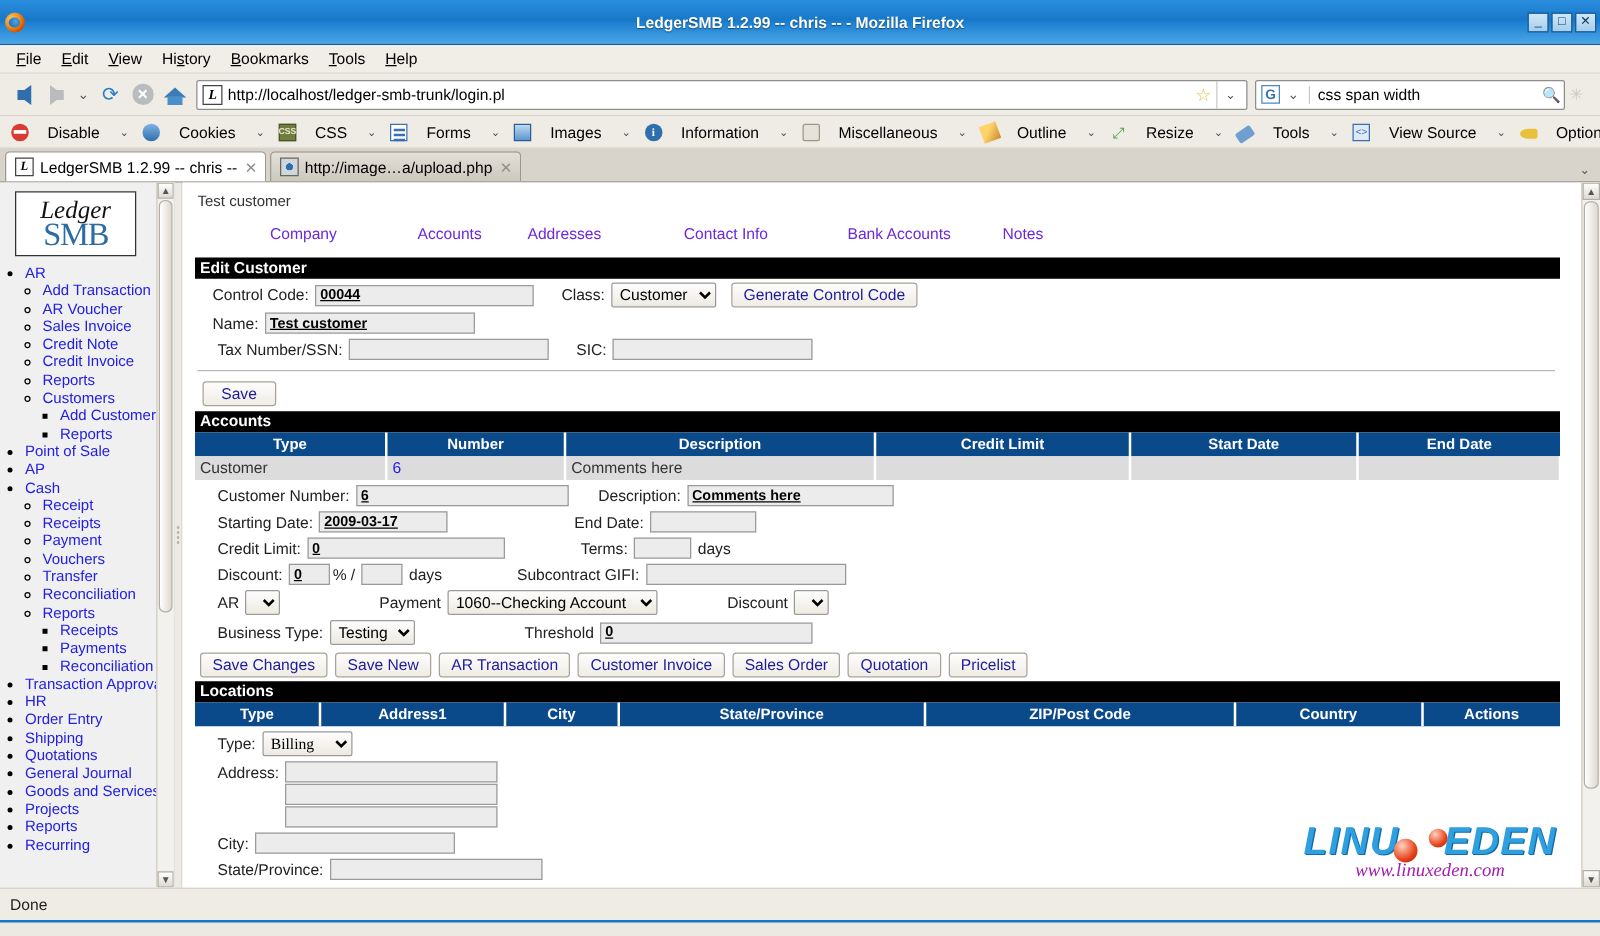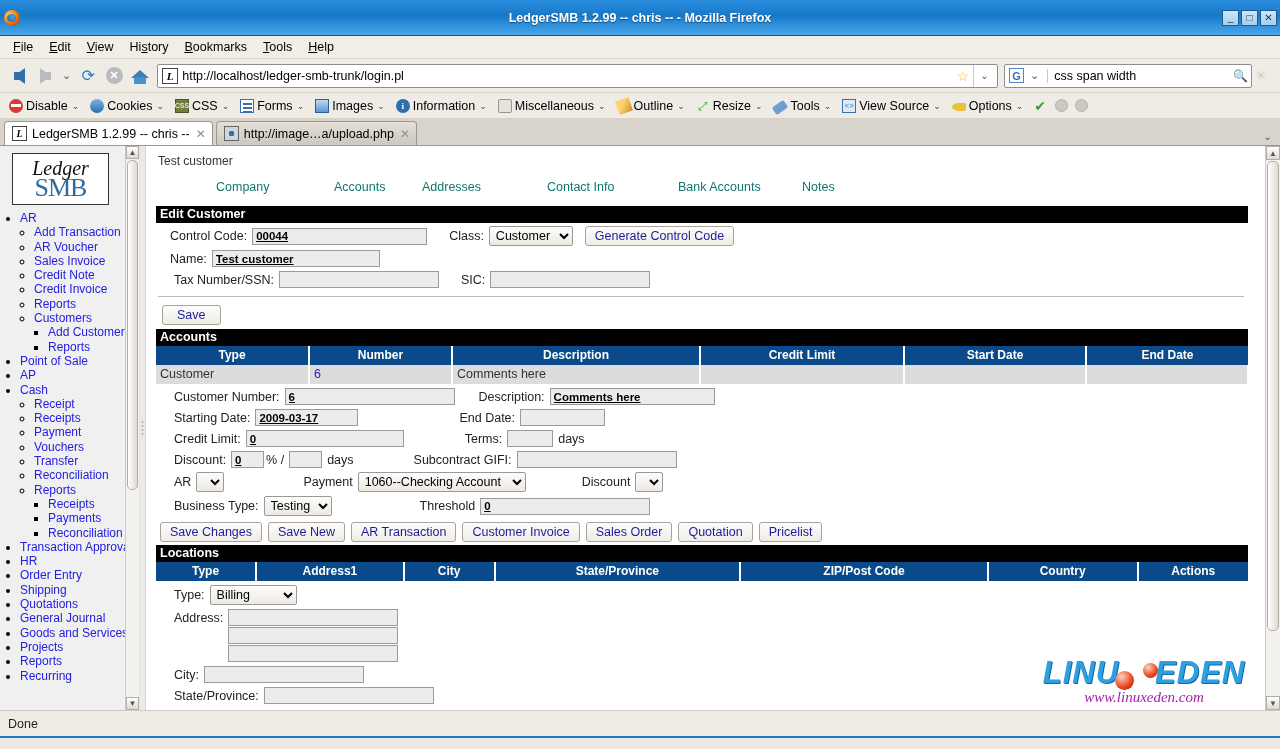--- a/index.html
+++ b/index.html
@@ -113,21 +113,21 @@
   .mag {
     width:20px; display:flex;align-items:center;justify-content:center;color:#3a6fb5;font-size:12px;
   }
   .throbber { width:18px; height:18px; margin-right:4px; color:#cfcac1; font-size:13px;
               display:flex;align-items:center;justify-content:center;}
   
   .devbar {
     height: 26px; background: #efece6; display:flex; align-items:center;
     padding: 0 4px; border-bottom:1px solid #d6d1c6; gap:1px;
   }
-  .dev-item { display:flex; align-items:center; padding:1px 5px; font-size:12.5px; color:#000; white-space:nowrap;}
+  .dev-item { display:flex; align-items:center; padding:1px 5px; font-size:12.5px; color:#000; white-space:nowrap;gap:12px;}
   .dev-item .dv { color:#444; font-size:9px; margin-left:4px;}
   .di { width:14px;height:14px;margin-right:3px;flex:0 0 auto; display:inline-block;}
   .di-disable{ border-radius:50%; background:#d83a34; position:relative;}
   .di-disable:after{content:"";position:absolute;left:2px;top:5.5px;width:10px;height:3px;background:#fff;}
   .di-cookie{ border-radius:50%; background:linear-gradient(#7fb2e5,#2f6fad); position:relative;}
   .di-css{ background:#6f7d3f; border:1px solid #4c5529; color:#e8e6c8; font-size:7px;
            display:flex;align-items:center;justify-content:center; font-weight:bold;}
   .di-forms{ background:#fff; border:1px solid #3a6fb5; position:relative;}
   .di-forms:after{content:"";position:absolute;left:2px;top:3px;width:9px;height:2px;background:#3a6fb5;
                   box-shadow:0 4px 0 #3a6fb5, 0 8px 0 #3a6fb5;}
@@ -204,21 +204,21 @@
   }
   .splitter-grip{ width:3px;height:16px; background:
       radial-gradient(circle,#b9b4aa 1px, transparent 1.2px) 0 0/3px 4px; }
   .main {
     flex:1 1 auto; background:#fff; overflow:hidden; position:relative;
     padding: 0; font-size:12px;
   }
   .main-inner{ padding: 8px 0 0 10px; }
   .crumb { color:#333; font-size:12px; margin:0 0 12px 2px; }
   .toplinks { display:flex; gap:0; margin:0 0 12px 60px; font-size:12.5px; }
-  .toplinks a { color:#0f766e; text-decoration:none; display:inline-block; }
+  .toplinks a { color:#6d28d9; text-decoration:none; display:inline-block; }
   .sec-head {
     background:#000; color:#fff; font-weight:bold; font-size:12.5px;
     padding:1px 0 2px 4px; margin:0;
   }
   .frm { padding:3px 0 0 0; }
   .row { display:flex; align-items:center; margin-bottom:4px; }
   .lbl { color:#222; font-size:12.5px; white-space:nowrap; }
   .inp {
     background:#ececec; border:1px solid #9a9a9a; height:17px;
     font-family:"Liberation Sans",sans-serif; font-size:11.5px; font-weight:bold;
@@ -594,21 +594,21 @@
           <th style="width:240px;">ZIP/Post Code</th>
           <th style="width:145px;">Country</th>
           <th style="width:107px;">Actions</th>
         </tr>
           </thead>
       </table>
 
       <div class="frm" style="padding-top:4px;">
         <div class="row" style="margin-left:18px;">
           <span class="lbl">Type:</span>
-          <select class="sel" style="width:87px;margin-left:5px;" id="location-type-select"><option>Billing</option><option>Shipping</option><option>Sales</option></select>
+          <select class="sel" style="width:72px;margin-left:5px;font-family:Liberation Serif, serif;" id="location-type-select"><option>Billing</option><option>Shipping</option><option>Sales</option></select>
         </div>
         <div class="row" style="margin-left:18px;align-items:flex-start;">
           <span class="lbl" style="margin-top:2px;">Address:</span>
           <div style="display:flex;flex-direction:column;margin-left:5px;gap:1px;">
             <input class="inp" style="width: 170px;" value="">
             <input class="inp" style="width: 170px;" value="">
             <input class="inp" style="width: 170px;" value="">
           </div>
         </div>
         <div class="row" style="margin-left:18px;">

